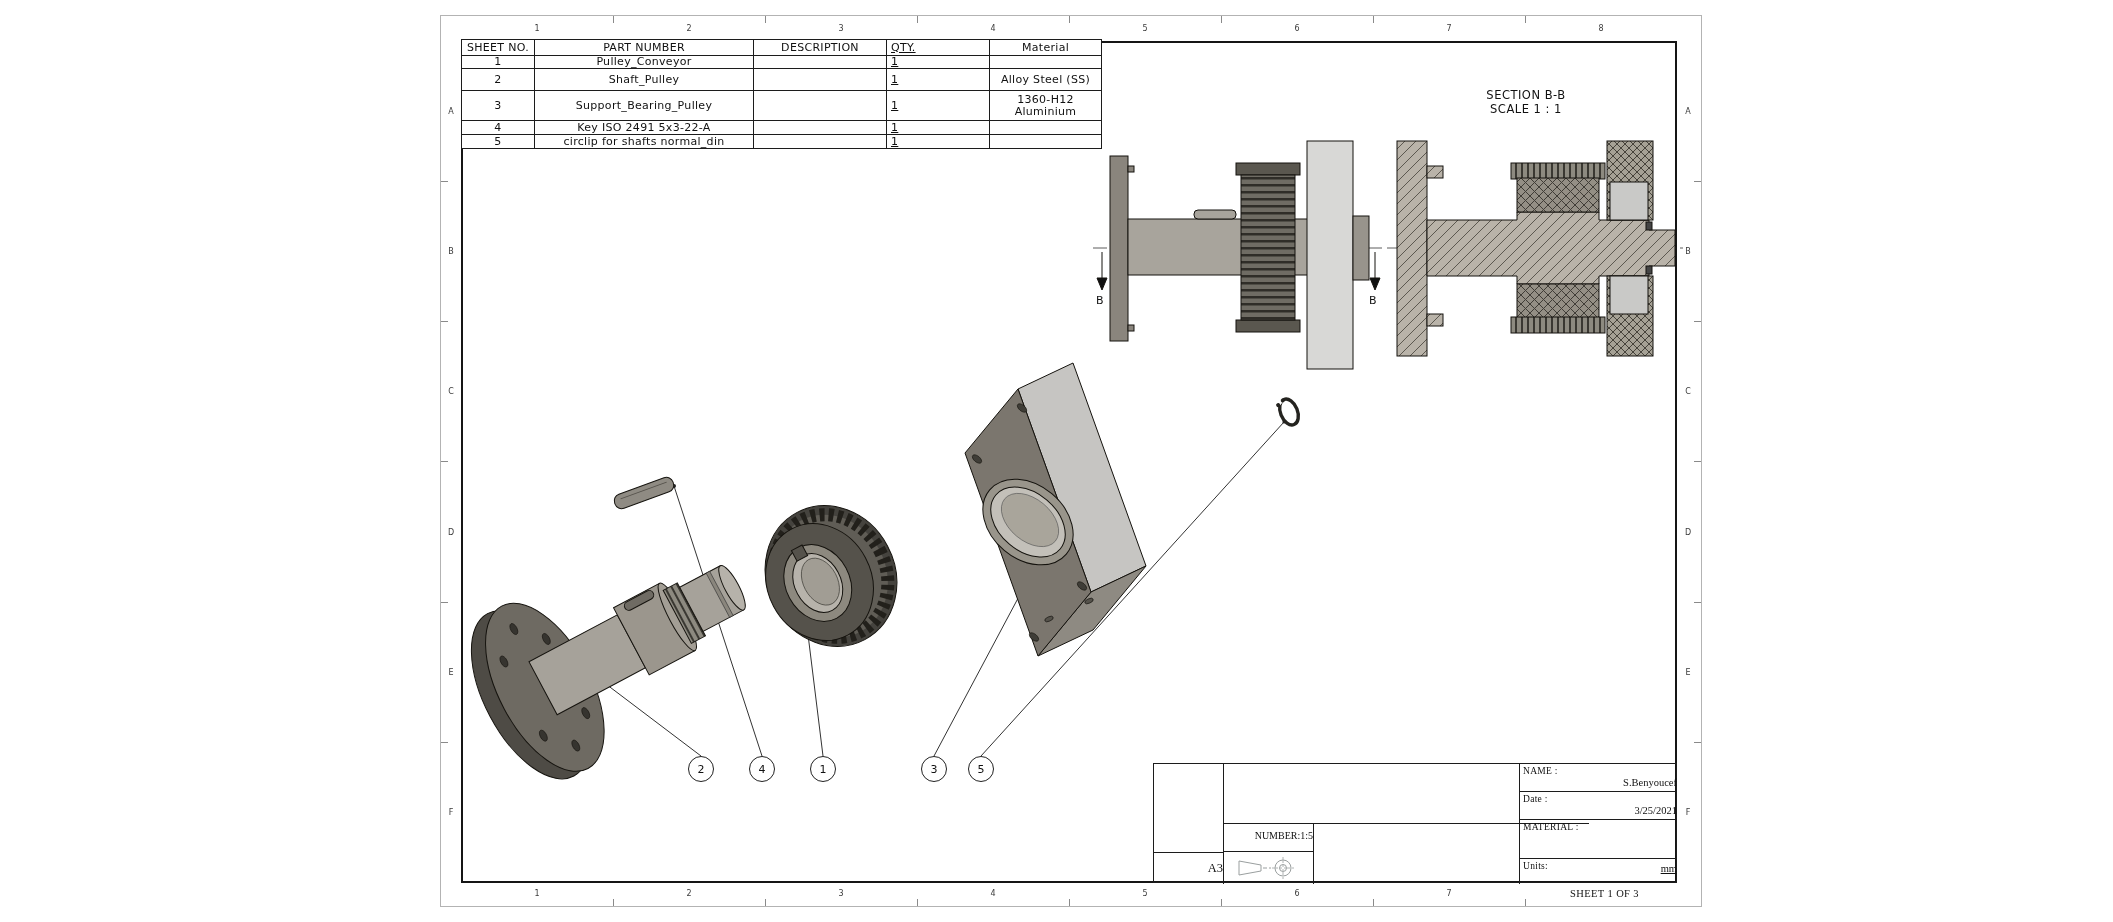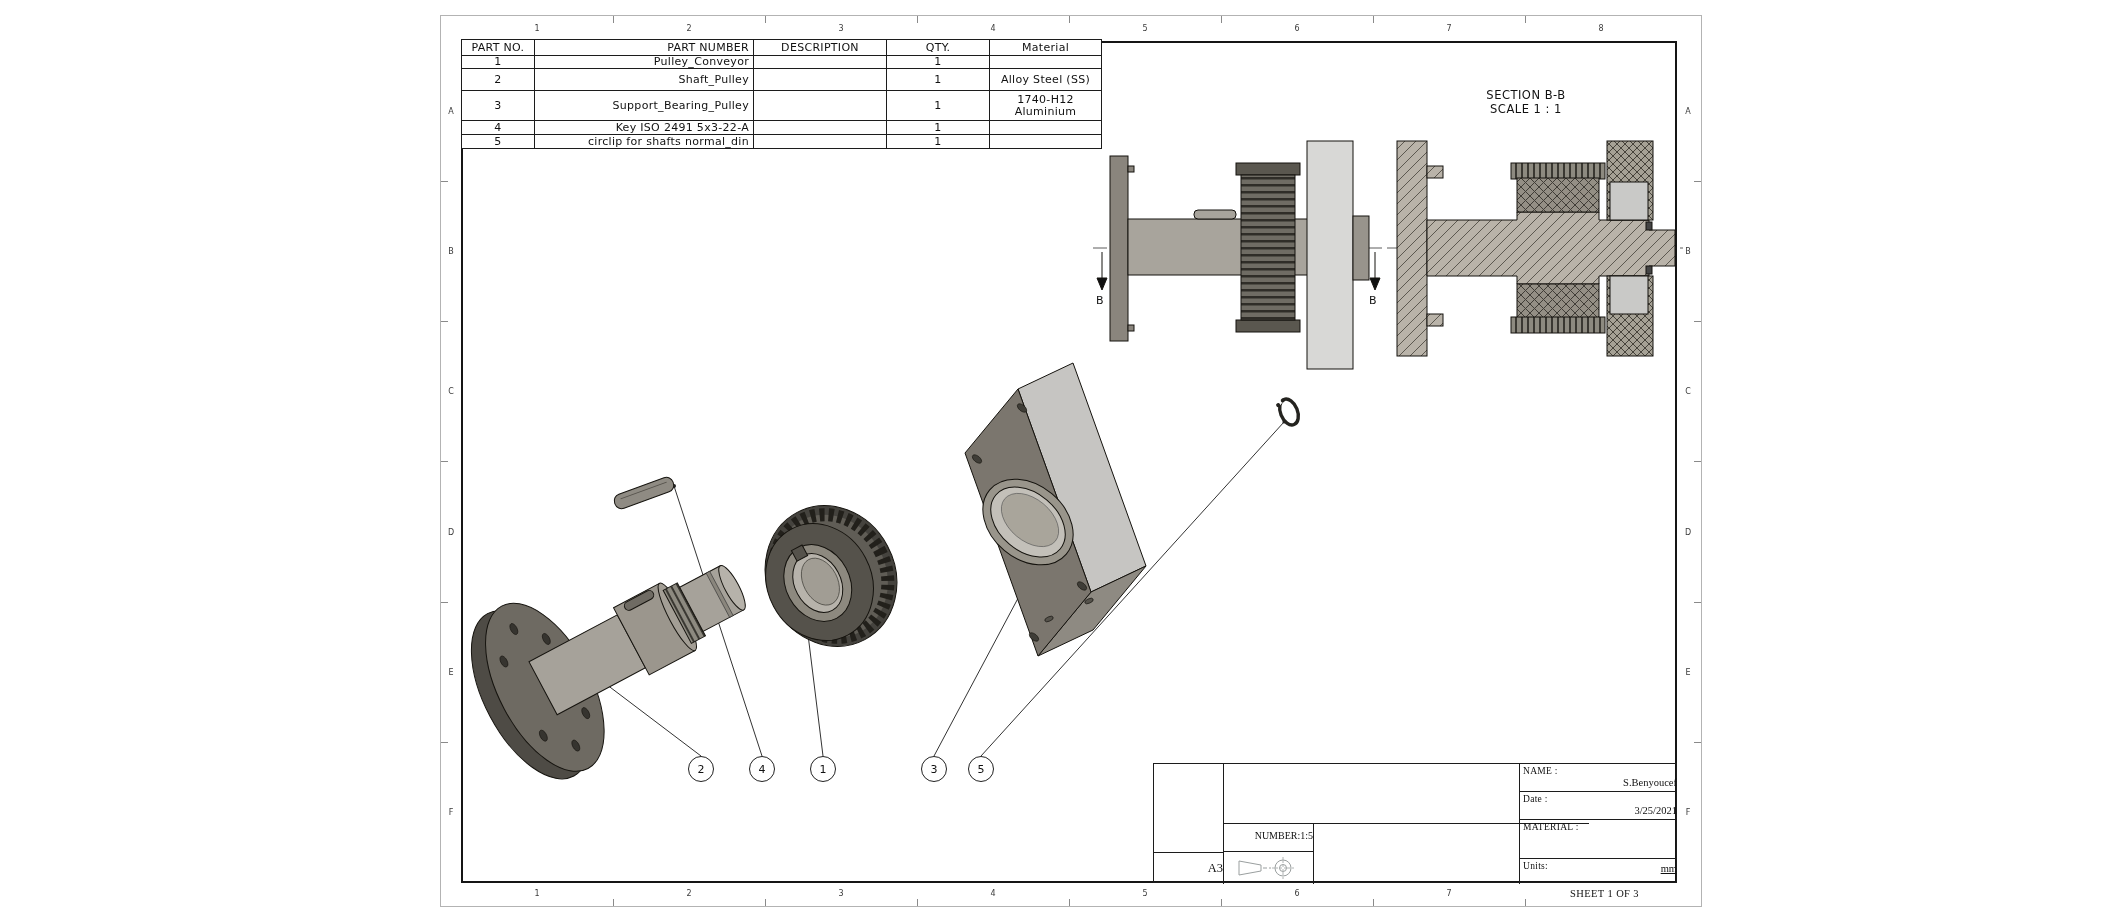--- a/index.html
+++ b/index.html
@@ -22,23 +22,23 @@
   .sheetlab{font-family:"Liberation Serif",serif;font-size:10.5px;letter-spacing:.4px;color:#111;white-space:nowrap;margin-left:7px;}
   
   .frame{position:absolute;left:20px;top:25px;width:1216px;height:842px;
          border:2px solid #151515;box-sizing:border-box;pointer-events:none;}
   
   .bom{position:absolute;left:20px;top:23px;border-collapse:collapse;table-layout:fixed;
        font-size:11px;letter-spacing:.3px;background:#fff;}
   .bom td,.bom th{border:1px solid #1c1c1c;padding:0 4px;overflow:hidden;white-space:nowrap;
        font-weight:normal;line-height:12px;vertical-align:middle;}
   .bom .c-item{width:64px;text-align:center;}
-  .bom .c-part{width:210px;text-align:right;}
+  .bom .c-part{width:210px;text-align:center;}
   .bom .c-desc{width:124px;text-align:center;}
-  .bom .c-qty{width:94px;text-align:center;}
+  .bom .c-qty{width:94px;text-align:left;text-decoration:underline;}
   .bom .c-mat{width:103px;text-align:center;white-space:normal;}
   .bom thead th{text-align:center;height:15px;}
   .r1{height:13px}.r2{height:22px}.r3{height:30px}.r4{height:14px}.r5{height:14px}
   
   .sec-title{position:absolute;left:1000px;top:72px;width:170px;text-align:center;
              font-size:11.5px;letter-spacing:.5px;line-height:14px;color:#111;}
   
   .balloon{position:absolute;width:26px;height:26px;border:1px solid #222;border-radius:50%;
            background:#fff;display:flex;align-items:center;justify-content:center;
            font-size:11px;color:#111;box-sizing:border-box;}
@@ -297,21 +297,21 @@
         <circle cx="842" cy="852" r="8"></circle>
         <circle cx="842" cy="852" r="3.5"></circle>
         <line x1="831" y1="852" x2="853" y2="852" stroke="#b0b4b4" stroke-dasharray="6 2 2 2"></line>
         <line x1="842" y1="841" x2="842" y2="863" stroke="#b0b4b4" stroke-dasharray="6 2 2 2"></line>
       </g>
     </svg>
 
     <table class="bom">
       <thead>
         <tr>
-          <th class="c-item">PART NO.</th>
+          <th class="c-item">SHEET NO.</th>
           <th class="c-part">PART NUMBER</th>
           <th class="c-desc">DESCRIPTION</th>
           <th class="c-qty">QTY.</th>
           <th class="c-mat">Material</th>
         </tr>
       </thead>
       <tbody>
         <tr class="r1">
           <td class="c-item">1</td>
           <td class="c-part">Pulley_Conveyor</td>
@@ -324,21 +324,21 @@
           <td class="c-part">Shaft_Pulley</td>
           <td class="c-desc"></td>
           <td class="c-qty">1</td>
           <td class="c-mat">Alloy Steel (SS)</td>
         </tr>
         <tr class="r3">
           <td class="c-item">3</td>
           <td class="c-part">Support_Bearing_Pulley</td>
           <td class="c-desc"></td>
           <td class="c-qty">1</td>
-          <td class="c-mat">1740-H12 Aluminium</td>
+          <td class="c-mat">1360-H12 Aluminium</td>
         </tr>
         <tr class="r4">
           <td class="c-item">4</td>
           <td class="c-part">Key ISO 2491 5x3-22-A</td>
           <td class="c-desc"></td>
           <td class="c-qty">1</td>
           <td class="c-mat"></td>
         </tr>
         <tr class="r5">
           <td class="c-item">5</td>

